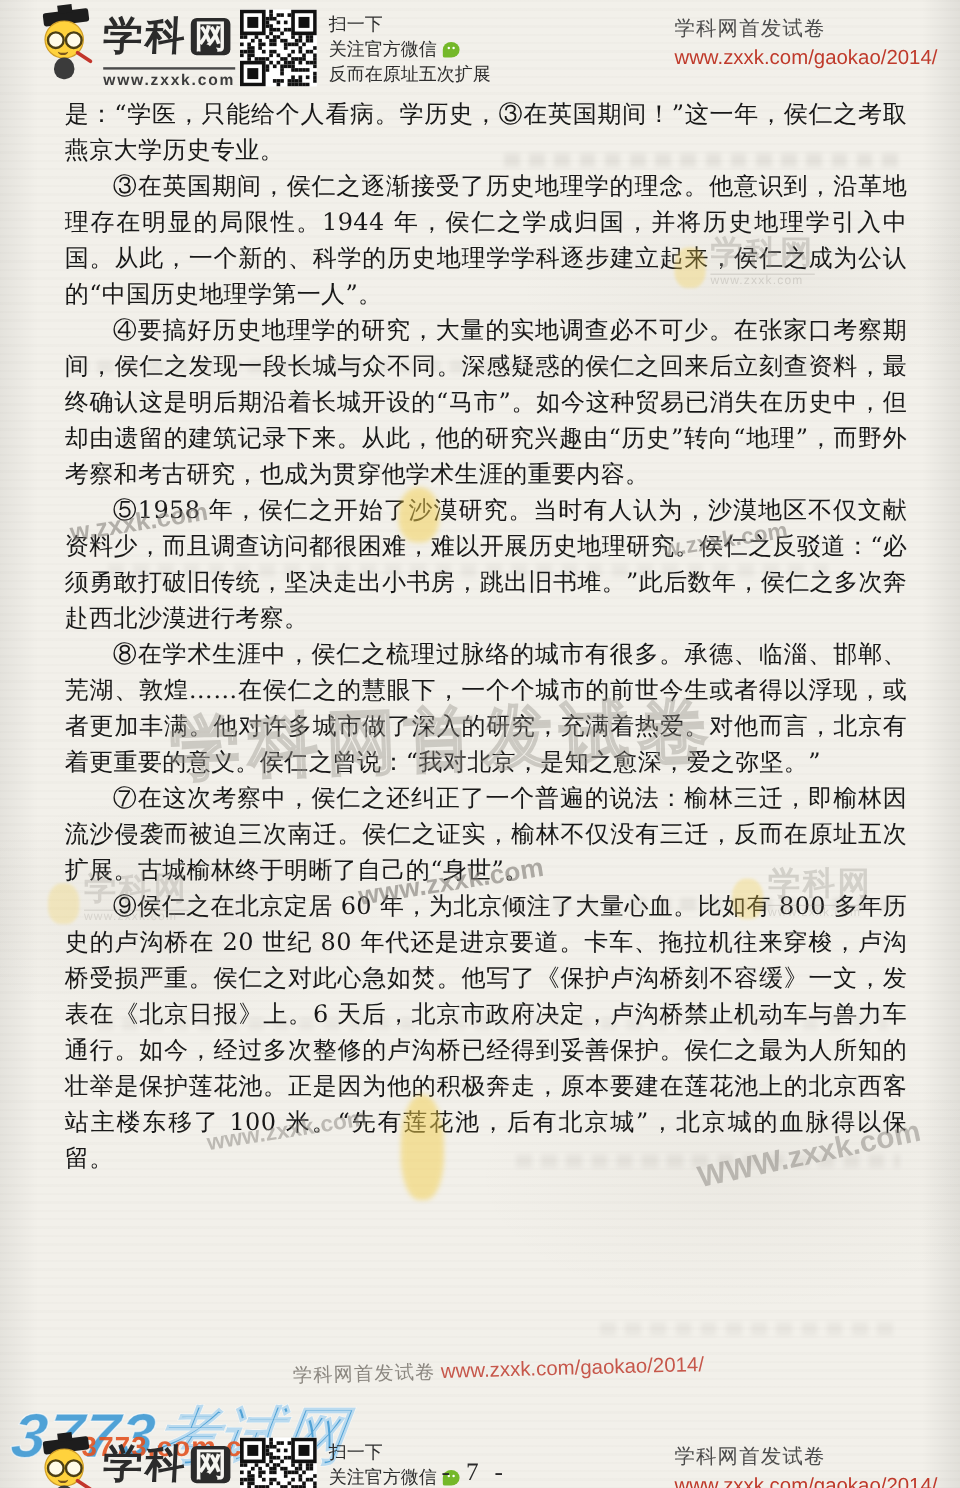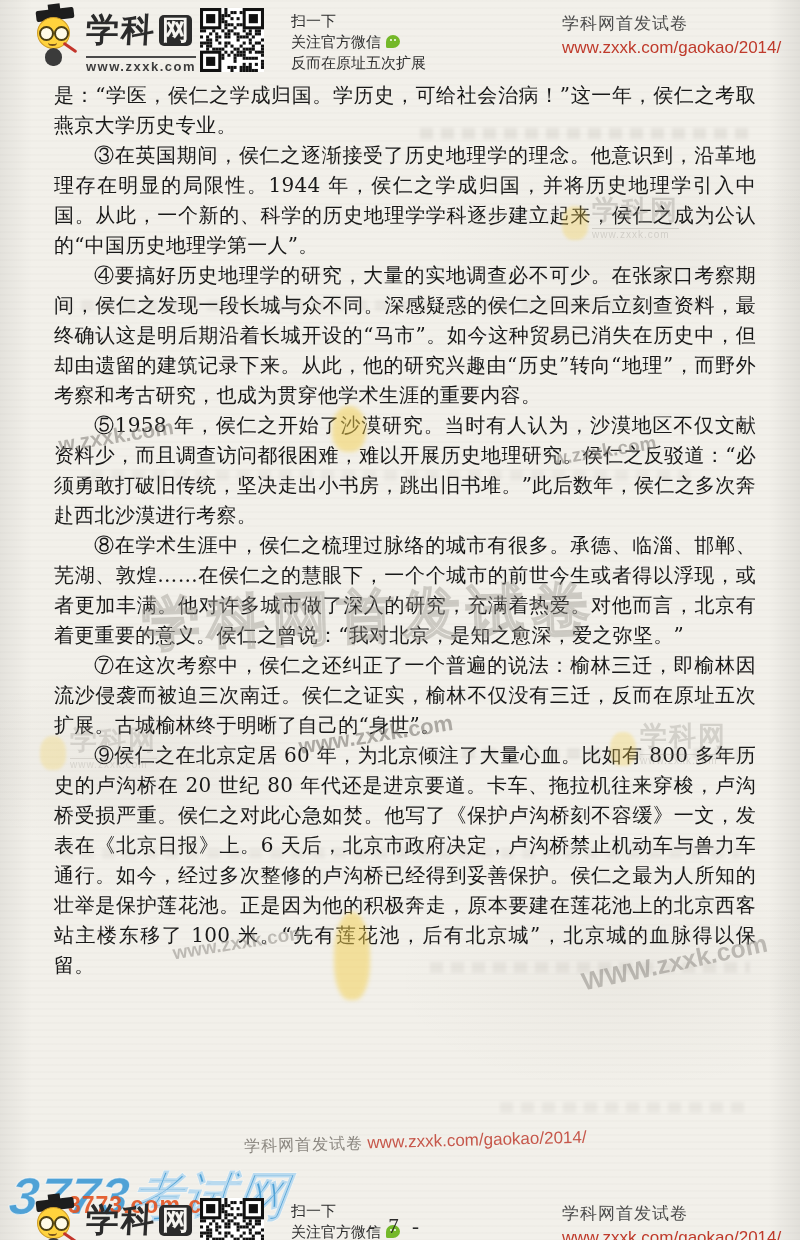--- a/index.html
+++ b/index.html
@@ -28,21 +28,21 @@
   .mascot .mouth{position:absolute;top:31px;left:20px;width:9px;height:5px;border-bottom:2px solid #7a551c;border-radius:50%;}
   .mascot .bod{position:absolute;top:40px;left:17px;width:17px;height:18px;background:#3b3b3b;border-radius:50% 50% 46% 46%;}
   .mascot .stick{position:absolute;top:38px;left:34px;width:16px;height:3px;background:#c3352b;transform:rotate(34deg);border-radius:2px;}
   .logo-text{margin-left:6px;}
   .brand-row{display:flex;align-items:center;}
   .brand-main{font-size:33px;font-weight:bold;letter-spacing:2px;color:#2b2b2b;transform:skewX(-3deg);}
   .brand-boxed{display:inline-block;margin-left:3px;padding:1px 3px;background:#2b2b2b;color:#f5f4f0;font-size:27px;font-weight:bold;border-radius:5px;line-height:1.05;}
   .brand-url{margin-top:3px;border-top:2px solid #4a4a4a;padding-top:1px;font-size:13px;font-weight:bold;letter-spacing:1.5px;color:#3c3c3c;}
   .qr-wrap{position:absolute;left:200px;top:2px;width:64px;height:64px;background:#fff;padding:0;}
   .qr-wrap svg{width:64px;height:64px;display:block;}
-  .qr-caption{position:absolute;left:274px;top:4px;font-size:15px;color:#2e2e2e;line-height:21px;margin-left:17px;}
+  .qr-caption{position:absolute;left:274px;top:4px;font-size:15px;color:#2e2e2e;line-height:21px;}
   .qr-caption .row{display:flex;align-items:center;white-space:nowrap;}
   .wechat-dot{position:relative;display:inline-block;width:14px;height:13px;margin-left:5px;background:#74b829;border-radius:50% 50% 50% 12%;}
   .wechat-dot i{position:absolute;top:4px;width:2px;height:2px;background:#fff;border-radius:50%;}
   .wechat-dot i.a{left:4px;} .wechat-dot i.b{left:8px;}
   .edition{position:absolute;left:562px;top:6px;line-height:24px;white-space:nowrap;}
   .edition .t{font-size:17px;color:#4c4c4c;letter-spacing:1px;}
   .edition .u{font-size:17px;color:#bf3a2b;}
   .pagenum{position:absolute;left:368px;top:18px;font-size:21px;letter-spacing:4px;color:#2a2a2a;font-family:"Liberation Serif",serif;}
   
   main{position:absolute;left:0;top:74px;width:800px;padding:6px 44px 0 54px;box-sizing:border-box;}
@@ -258,21 +258,21 @@
       </div>
       <div class="row">反而在原址五次扩展</div>
     </div>
     <div class="edition">
       <div class="t">学科网首发试卷</div>
       <div class="u">www.zxxk.com/gaokao/2014/</div>
     </div>
   </div>
 
   <main>
-    <p class="no-indent">是：“学医，侯仁之学成归国。学历史，可给社会治病！”这一年，侯仁之考取燕京大学历史专业。</p>
+    <p class="no-indent">是：“学医，只能给个人看病。学历史，③在英国期间！”这一年，侯仁之考取燕京大学历史专业。</p>
     <p>③在英国期间，侯仁之逐渐接受了历史地理学的理念。他意识到，沿革地理存在明显的局限性。1944 年，侯仁之学成归国，并将历史地理学引入中国。从此，一个新的、科学的历史地理学学科逐步建立起来，侯仁之成为公认的“中国历史地理学第一人”。</p>
     <p>④要搞好历史地理学的研究，大量的实地调查必不可少。在张家口考察期间，侯仁之发现一段长城与众不同。深感疑惑的侯仁之回来后立刻查资料，最终确认这是明后期沿着长城开设的“马市”。如今这种贸易已消失在历史中，但却由遗留的建筑记录下来。从此，他的研究兴趣由“历史”转向“地理”，而野外考察和考古研究，也成为贯穿他学术生涯的重要内容。</p>
     <p>⑤1958 年，侯仁之开始了沙漠研究。当时有人认为，沙漠地区不仅文献资料少，而且调查访问都很困难，难以开展历史地理研究。侯仁之反驳道：“必须勇敢打破旧传统，坚决走出小书房，跳出旧书堆。”此后数年，侯仁之多次奔赴西北沙漠进行考察。</p>
     <p>⑧在学术生涯中，侯仁之梳理过脉络的城市有很多。承德、临淄、邯郸、芜湖、敦煌……在侯仁之的慧眼下，一个个城市的前世今生或者得以浮现，或者更加丰满。他对许多城市做了深入的研究，充满着热爱。对他而言，北京有着更重要的意义。侯仁之曾说：“我对北京，是知之愈深，爱之弥坚。”</p>
     <p>⑦在这次考察中，侯仁之还纠正了一个普遍的说法：榆林三迁，即榆林因流沙侵袭而被迫三次南迁。侯仁之证实，榆林不仅没有三迁，反而在原址五次扩展。古城榆林终于明晰了自己的“身世”。</p>
     <p>⑨侯仁之在北京定居 60 年，为北京倾注了大量心血。比如有 800 多年历史的卢沟桥在 20 世纪 80 年代还是进京要道。卡车、拖拉机往来穿梭，卢沟桥受损严重。侯仁之对此心急如焚。他写了《保护卢沟桥刻不容缓》一文，发表在《北京日报》上。6 天后，北京市政府决定，卢沟桥禁止机动车与兽力车通行。如今，经过多次整修的卢沟桥已经得到妥善保护。侯仁之最为人所知的壮举是保护莲花池。正是因为他的积极奔走，原本要建在莲花池上的北京西客站主楼东移了 100 米。“先有莲花池，后有北京城”，北京城的血脉得以保留。</p>
   </main>
 
   <div class="bleed" style="left:420px;top:128px;width:330px;"></div>
   <div class="bleed" style="left:60px;top:300px;width:640px;opacity:.35;"></div>

